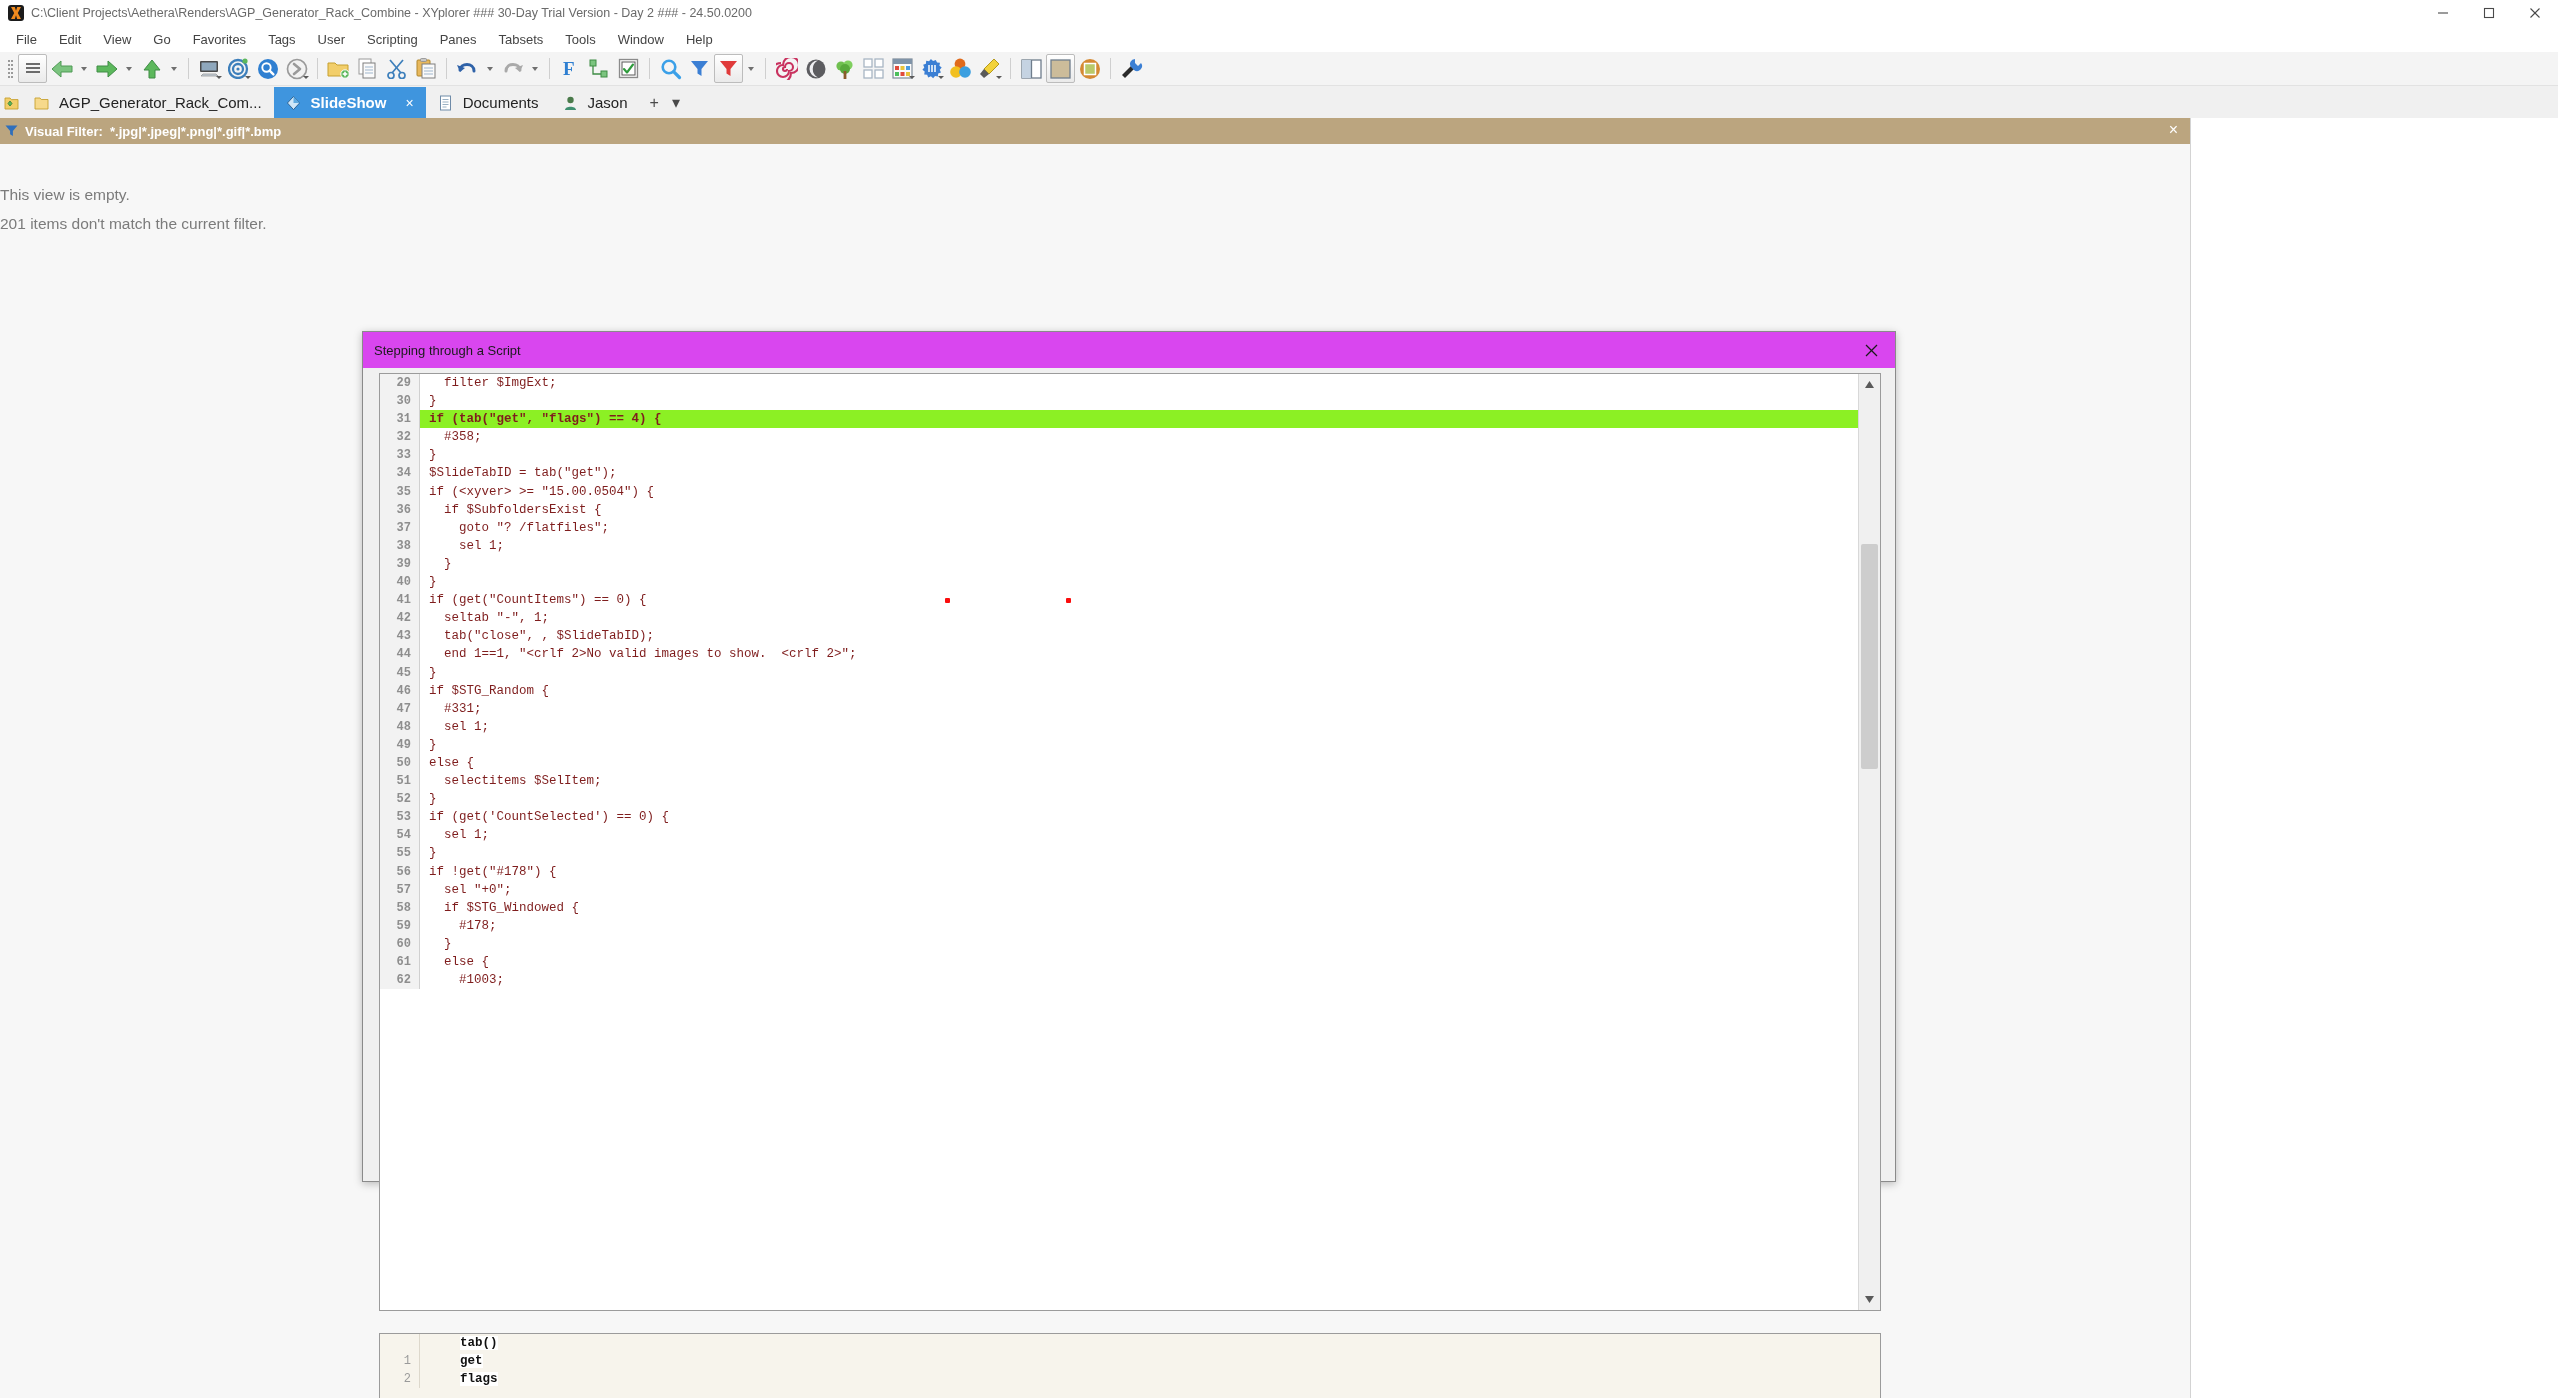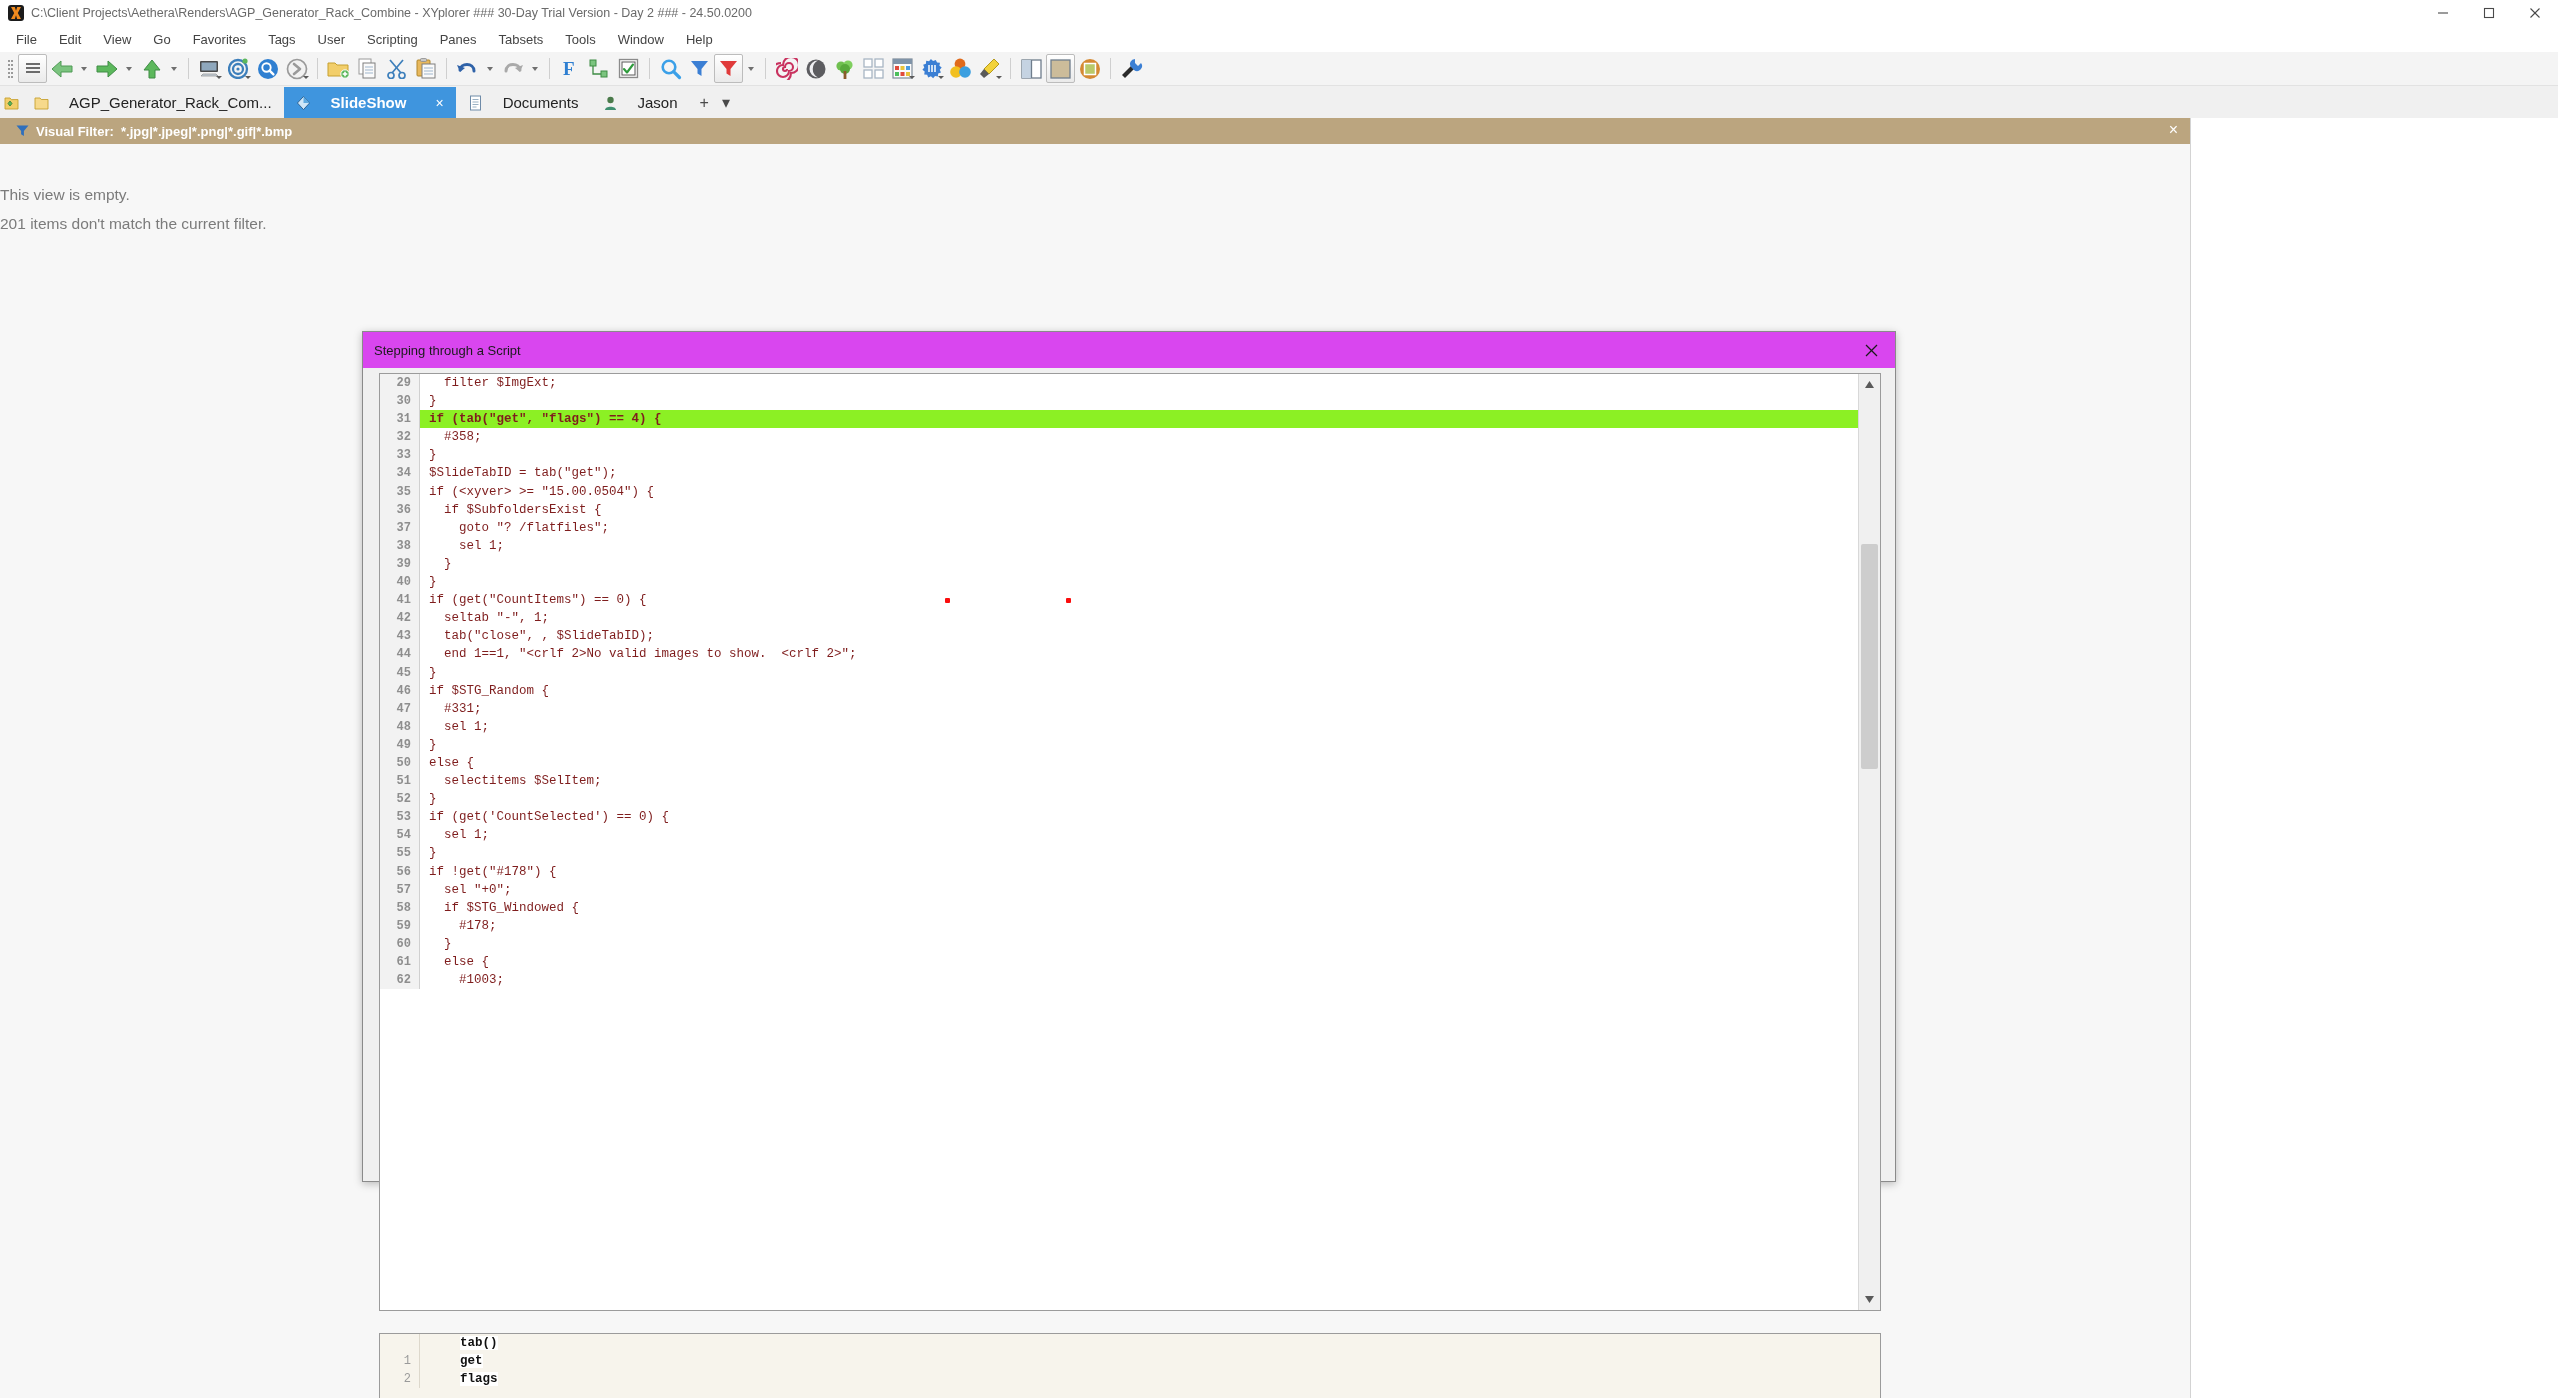--- a/index.html
+++ b/index.html
@@ -80,21 +80,21 @@
     border-top: 3.5px solid #5a5a5a;
   }
 
   
   #tabbar {
     position: absolute; left: 0; top: 86px; width: 2558px; height: 32px;
     background: #f0f0f0; border-bottom: 1px solid #bfbfbf;
     display: flex; align-items: flex-end;
   }
   .tab {
-    height: 31px; display: flex; align-items: center; gap: 20px;
+    height: 31px; display: flex; align-items: center; gap: 10px;
     padding: 0 12px; font-size: 15px; color: #232323; white-space: nowrap;
     box-sizing: border-box;
     font-family: "Liberation Sans", sans-serif;
   }
   .tab.inactive { background: #f0f0f0; }
   .tab.active {
     background: #3f95de; color: #ffffff; font-weight: bold;
   }
   .tab .tabclose { font-size: 14px; margin-left: 9px; color: #ffffff; font-weight: normal; }
   .tab-icon { width: 15px; height: 16px; flex: none; }
@@ -103,21 +103,21 @@
   }
   #tab-add {
     display: flex; align-items: center; gap: 13px; padding: 0 10px; height: 31px;
     color: #4a4a4a; font-size: 16px;
   }
 
   
   #filterbar {
     position: absolute; left: 0; top: 118px; width: 2190px; height: 26px;
     background: #bba57f; display: flex; align-items: center;
-    box-sizing: border-box; padding-left: 16px;
+    box-sizing: border-box; padding-left: 5px;
   }
   #filterbar-text {
     font-size: 13px; font-weight: bold; color: #ffffff; margin-left: 7px;
     white-space: nowrap;
     font-family: "Liberation Sans", sans-serif;
   }
   #filterbar-close {
     position: absolute; right: 12px; top: 4px; font-size: 16px; color: #ffffff;
     line-height: 16px;
   }

